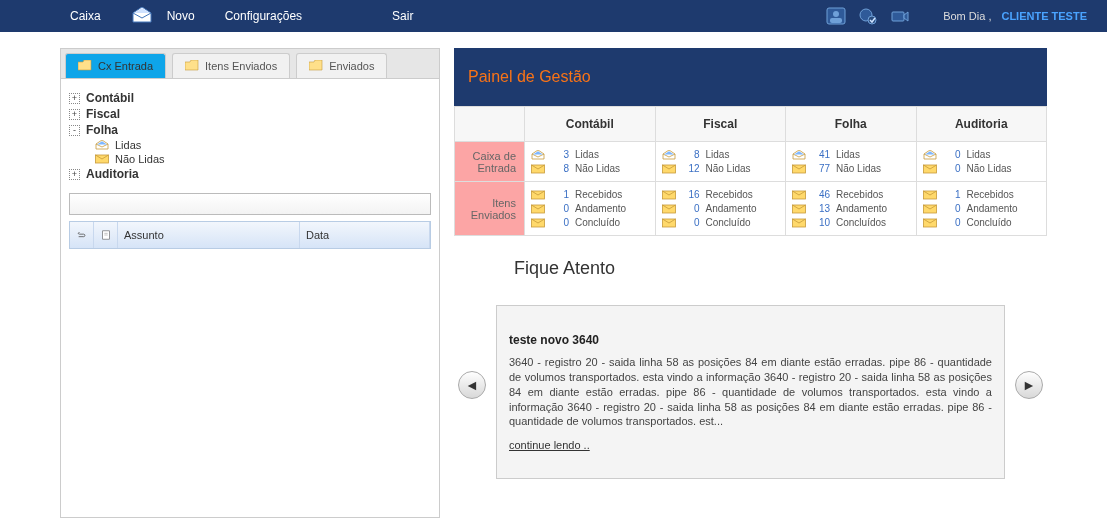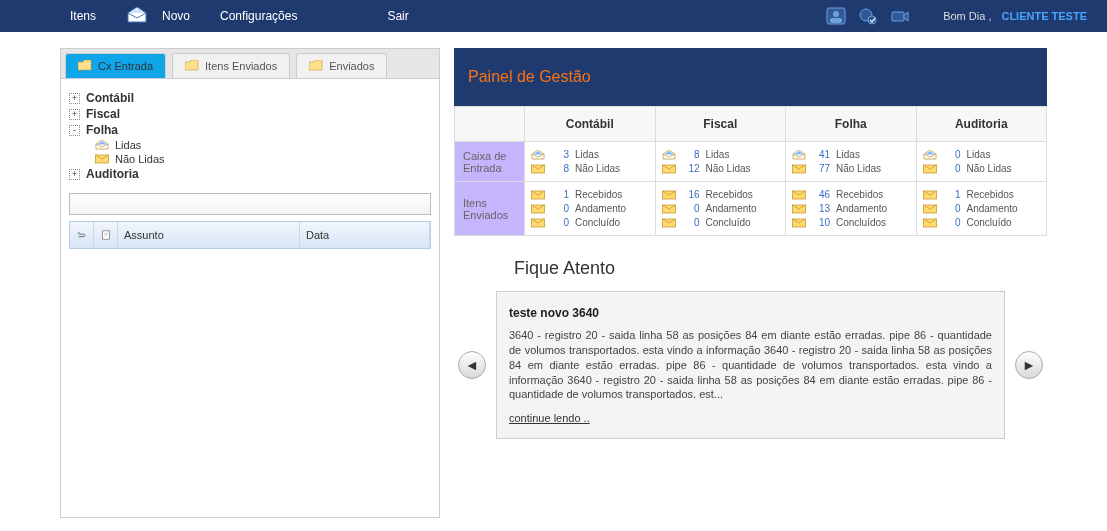--- a/index.html
+++ b/index.html
@@ -49,31 +49,31 @@
   .col-date { width: 130px; }
   
   .more-link { text-align: right; margin-top: 6px; }
   .more-link a { color: #1e3ab0; font-size: 11px; text-decoration: underline; cursor:pointer; }
   
   
   .panel-title { background: #1e3a6e; color: #f97316; font-size: 16px; padding: 20px 14px; }
   .matrix { border: 1px solid #ccc; border-collapse: collapse; width: 100%; background: #fff; }
   .matrix th, .matrix td { border: 1px solid #ddd; }
   .matrix thead th { background: #f7f7f7; font-weight: bold; text-align: center; padding: 10px 4px; font-size: 12px; color:#333; }
-  .matrix .rowhdr { background: #c4b5fd; font-size: 11px; color: #666; text-align: left; padding: 6px 8px; width: 70px; vertical-align: middle; }
+  .matrix .rowhdr { background: #fca5a5; font-size: 11px; color: #666; text-align: right; padding: 6px 8px; width: 70px; vertical-align: middle; }
   .matrix td.cell { padding: 0; vertical-align: top; }
   .cell-inner { padding: 4px 6px; }
   .cell-row { display: flex; align-items: center; gap: 6px; font-size: 10px; color: #555; margin: 3px 0; white-space: nowrap; }
   .cell-row .num { color: #3a6fc4; width: 18px; text-align: right; display:inline-block; }
   .cell-row svg { width: 14px; height: 10px; flex-shrink:0; }
   
   .attention-title { font-size: 18px; color: #333; margin: 22px 0 12px 60px; }
   .carousel { display: flex; align-items: center; gap: 10px; padding: 0 4px; }
   .car-btn { width: 28px; height: 28px; border-radius: 50%; background: linear-gradient(#fefefe,#d8d8d8); border: 1px solid #aaa; display: flex; align-items:center; justify-content:center; cursor: pointer; font-size: 14px; color:#333; flex-shrink:0; }
-  .notice { flex: 1; border: 1px solid #ccc; background: #f4f4f4; padding: 14px 12px; }
+  .notice { flex: 1; border: 1px solid #ccc; background: #f4f4f4; padding: 27px 12px; margin-top: 14px; }
   .notice-title { font-weight: bold; font-size: 12px; margin-bottom: 8px; color:#222; }
   .notice-body { font-size: 11px; color: #444; text-align: justify; line-height: 1.35; }
   .notice-more { margin-top: 10px; font-size: 11px; text-decoration: underline; cursor: pointer; color:#333; display:inline-block; }
 </style>
 </head>
 <body>
 
 <svg width="0" height="0" style="position:absolute">
   <defs>
     <g id="env-open">
@@ -99,21 +99,21 @@
     <g id="doc">
       <rect x="2" y="0" width="8" height="10" fill="#fff" stroke="#666" stroke-width="0.8"></rect>
       <line x1="4" y1="3" x2="8" y2="3" stroke="#888" stroke-width="0.6"></line>
       <line x1="4" y1="5" x2="8" y2="5" stroke="#888" stroke-width="0.6"></line>
     </g>
   </defs>
 </svg>
 
 <div class="topbar">
   <div class="nav-left">
-    <a>Itens</a>
+    <a>Caixa</a>
     <a class="novo">
       <span><svg class="ico-env" viewBox="0 0 22 16">
             <use href="#env-big"></use>
           </svg></span>
       <span>Novo</span>
     </a>
     <a>Configurações</a>
     <a style="margin-left:60px">Sair</a>
   </div>
   <div class="spacer"></div>

